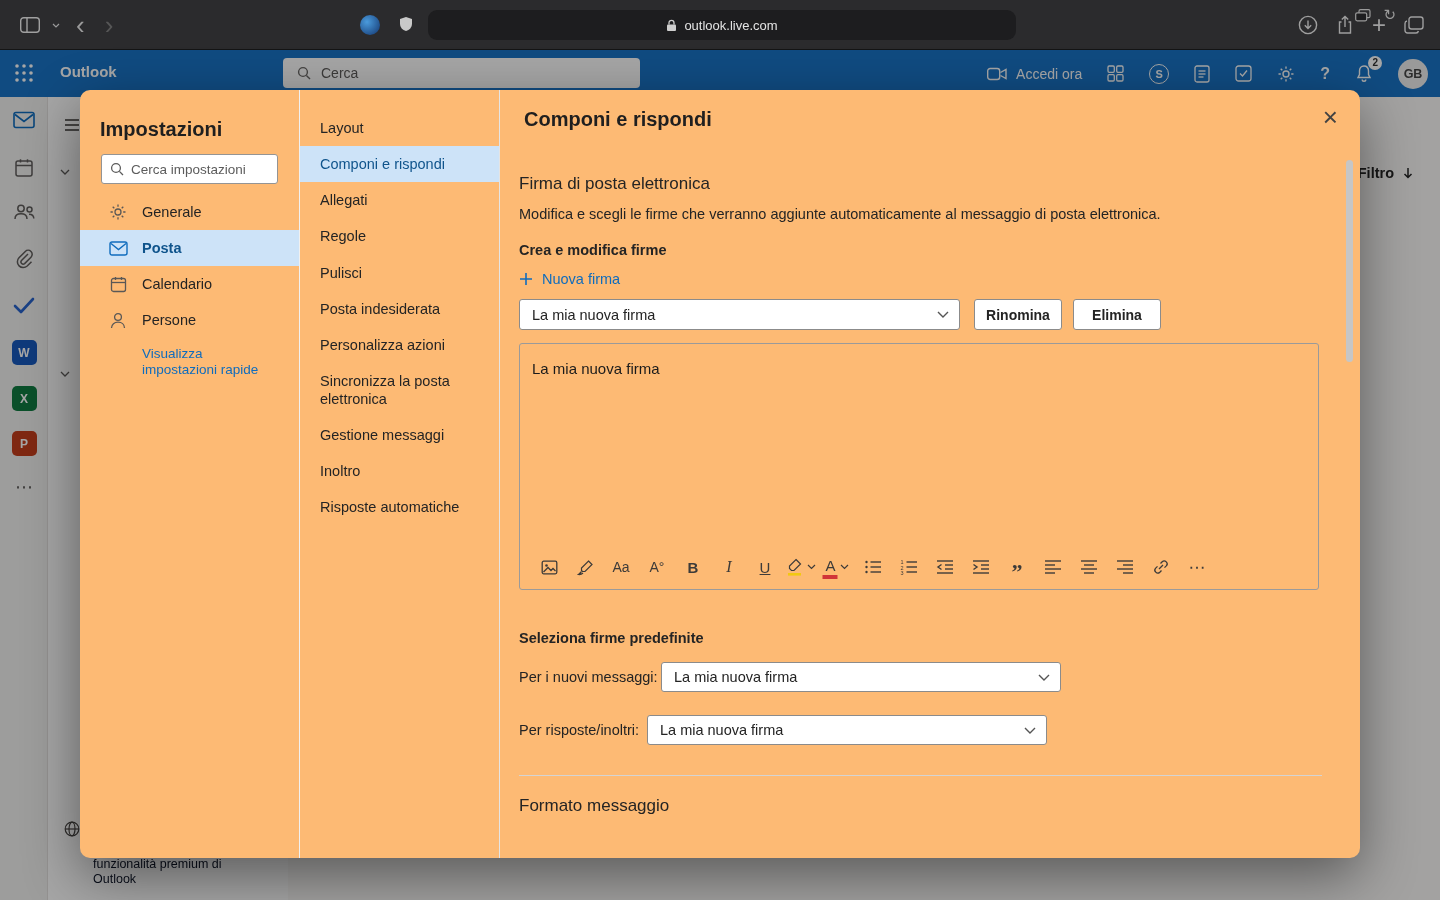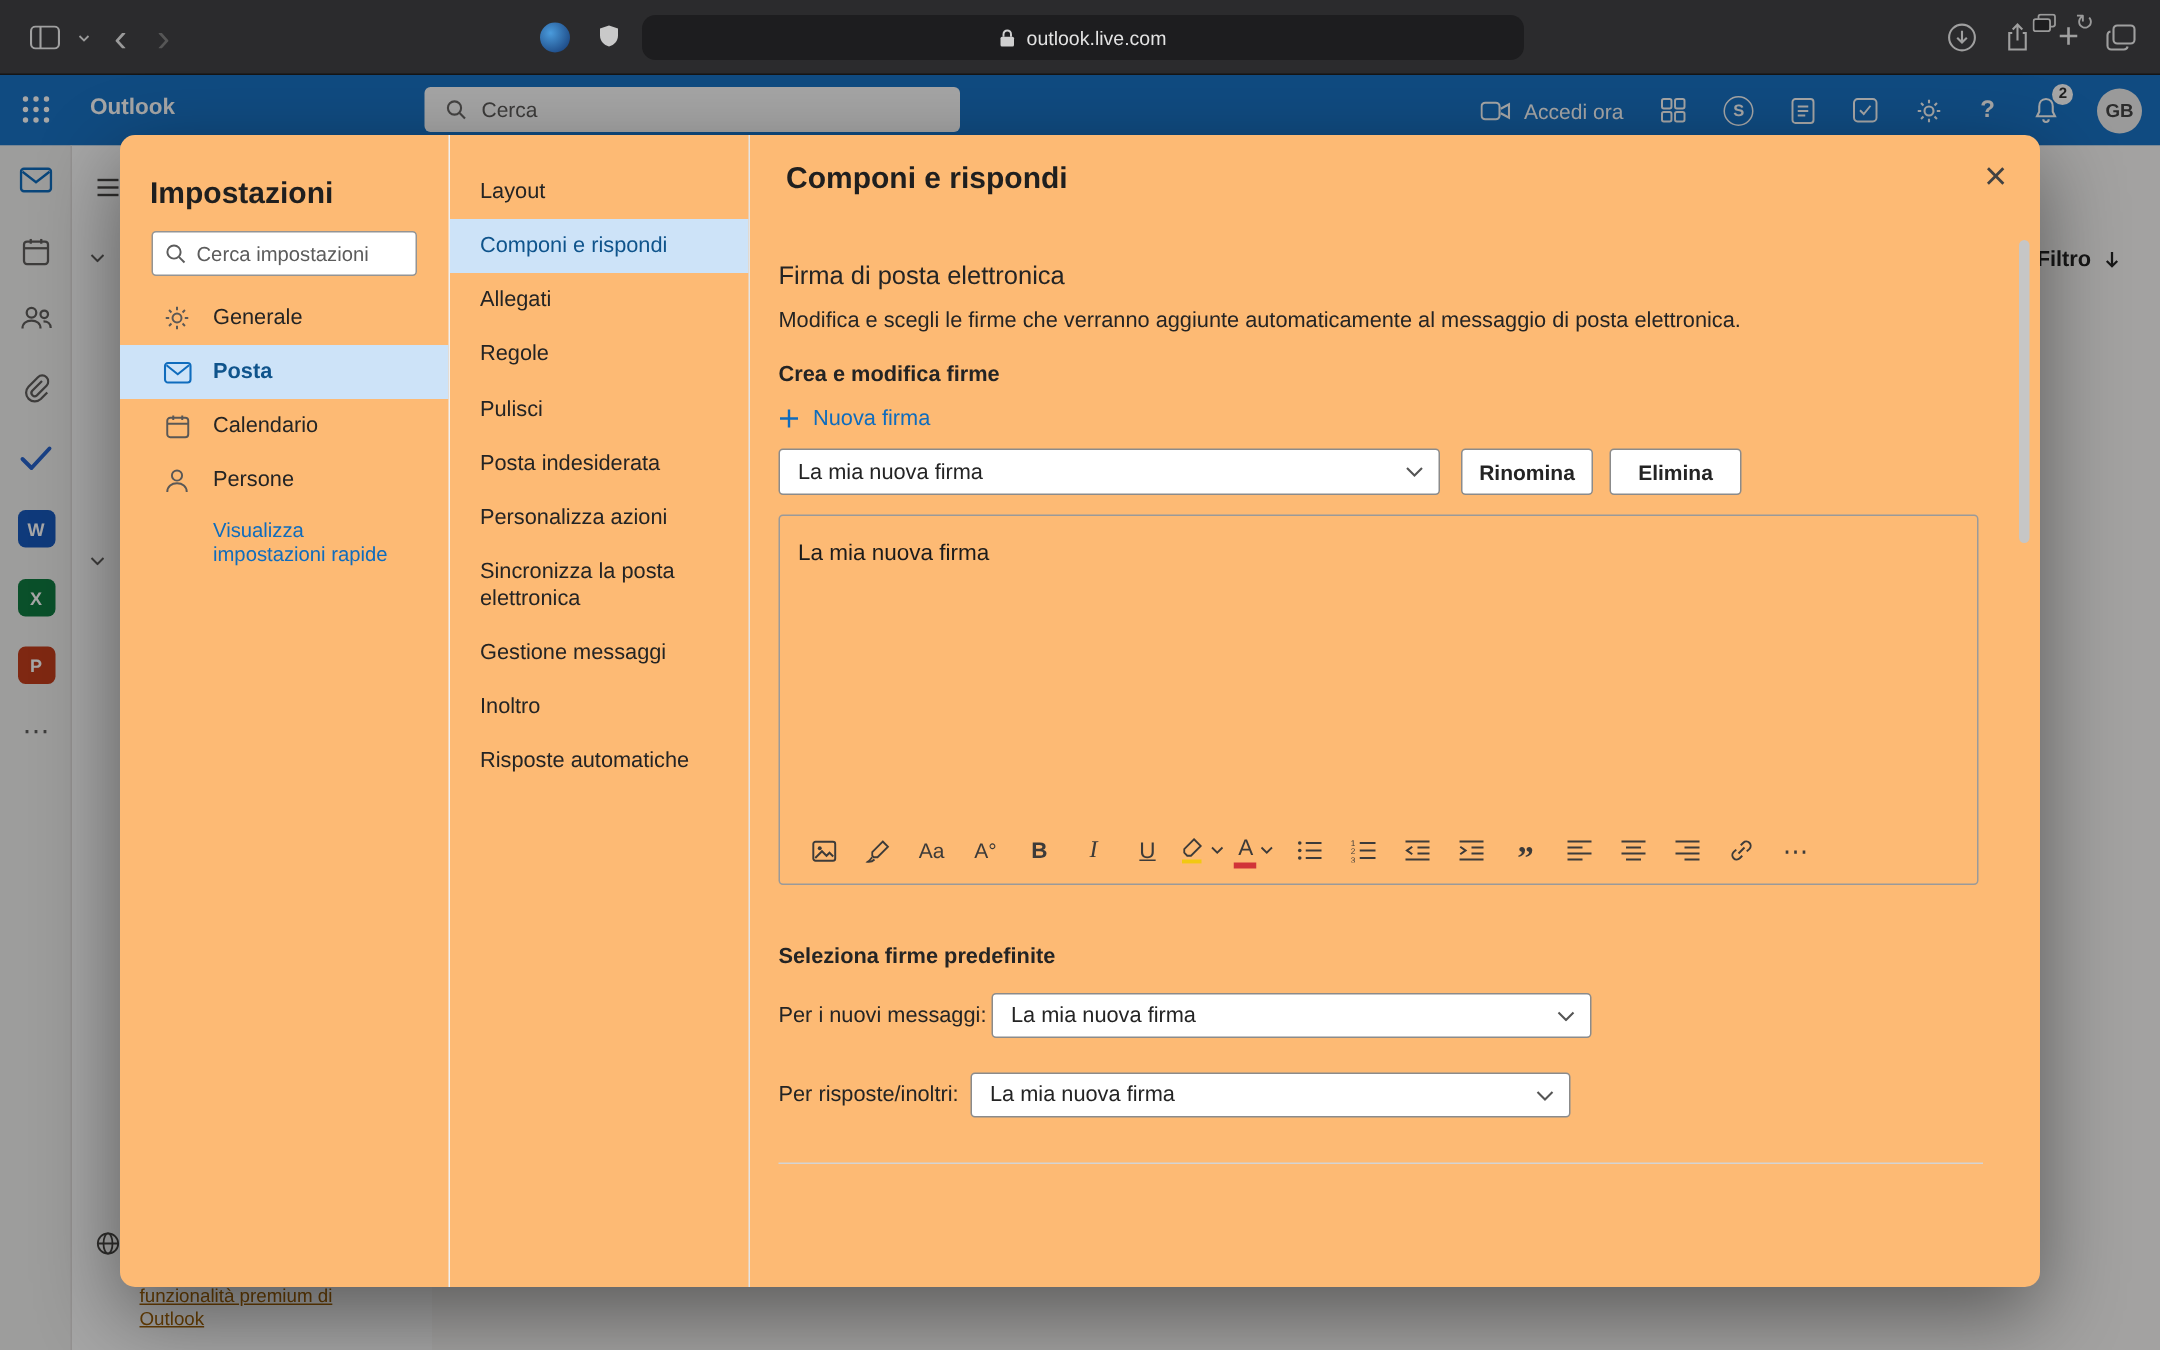--- a/index.html
+++ b/index.html
@@ -40,21 +40,21 @@
 
   .rail { position:absolute; top:47px; left:0; width:48px; bottom:0; background:#f2f1f0; border-right:1px solid #e3e1df; }
   .ri { position:absolute; left:0; width:48px; display:flex; justify-content:center; }
   .tile { width:25px; height:25px; border-radius:5px; color:#fff; font-size:12px; font-weight:700;
           display:flex; align-items:center; justify-content:center; }
   .more-glyph { color:#5f5e5c; font-size:18px; line-height:1; }
 
   .folder-strip { position:absolute; top:47px; left:48px; width:240px; bottom:0; background:#ffffff; }
   .fs-el { position:absolute; }
   .sel-block { position:absolute; top:461px; left:32px; width:206px; height:37px; background:#e4e4e4; }
-  .premium { position:absolute; left:45px; top:760px; width:158px; font-size:12.5px; color:#a16207; line-height:1.2;text-decoration:underline; }
+  .premium { position:absolute; left:45px; top:760px; width:158px; font-size:12.5px; color:#0f172a; line-height:1.2; }
 
   .mail-bg { position:absolute; top:47px; left:288px; right:0; bottom:0; background:#faf9f8; }
   .filter { position:absolute; top:68px; right:26px; display:flex; align-items:center; gap:8px;
             font-size:14.5px; font-weight:600; color:#242424; }
 
   .overlay { position:absolute; top:50px; left:0; right:0; bottom:0; background:rgba(0,0,0,0.35); z-index:50; }
 
   
   .modal { position:absolute; left:80px; top:90px; width:1280px; height:768px; background:#fdba74; border-radius:10px;
            box-shadow:0 18px 55px rgba(0,0,0,0.45); z-index:60; display:flex; overflow:hidden; }
@@ -596,19 +596,20 @@
           <div class="sel-box w2">
             <span>La mia nuova firma</span>
             <svg width="12" height="7" viewBox="0 0 12 7">
                 <path d="M1 1 L6 6 L11 1" fill="none" stroke="#555" stroke-width="1.4"></path>
               </svg>
           </div>
         </div>
 
         <hr>
 
+        <h3 class="sec" style="margin-top:20px;">Formato messaggio</h3>
       </div>
 
       <div class="scroll-thumb"></div>
     </section>
   </div>
 
 </div>
 
 </body></html>

